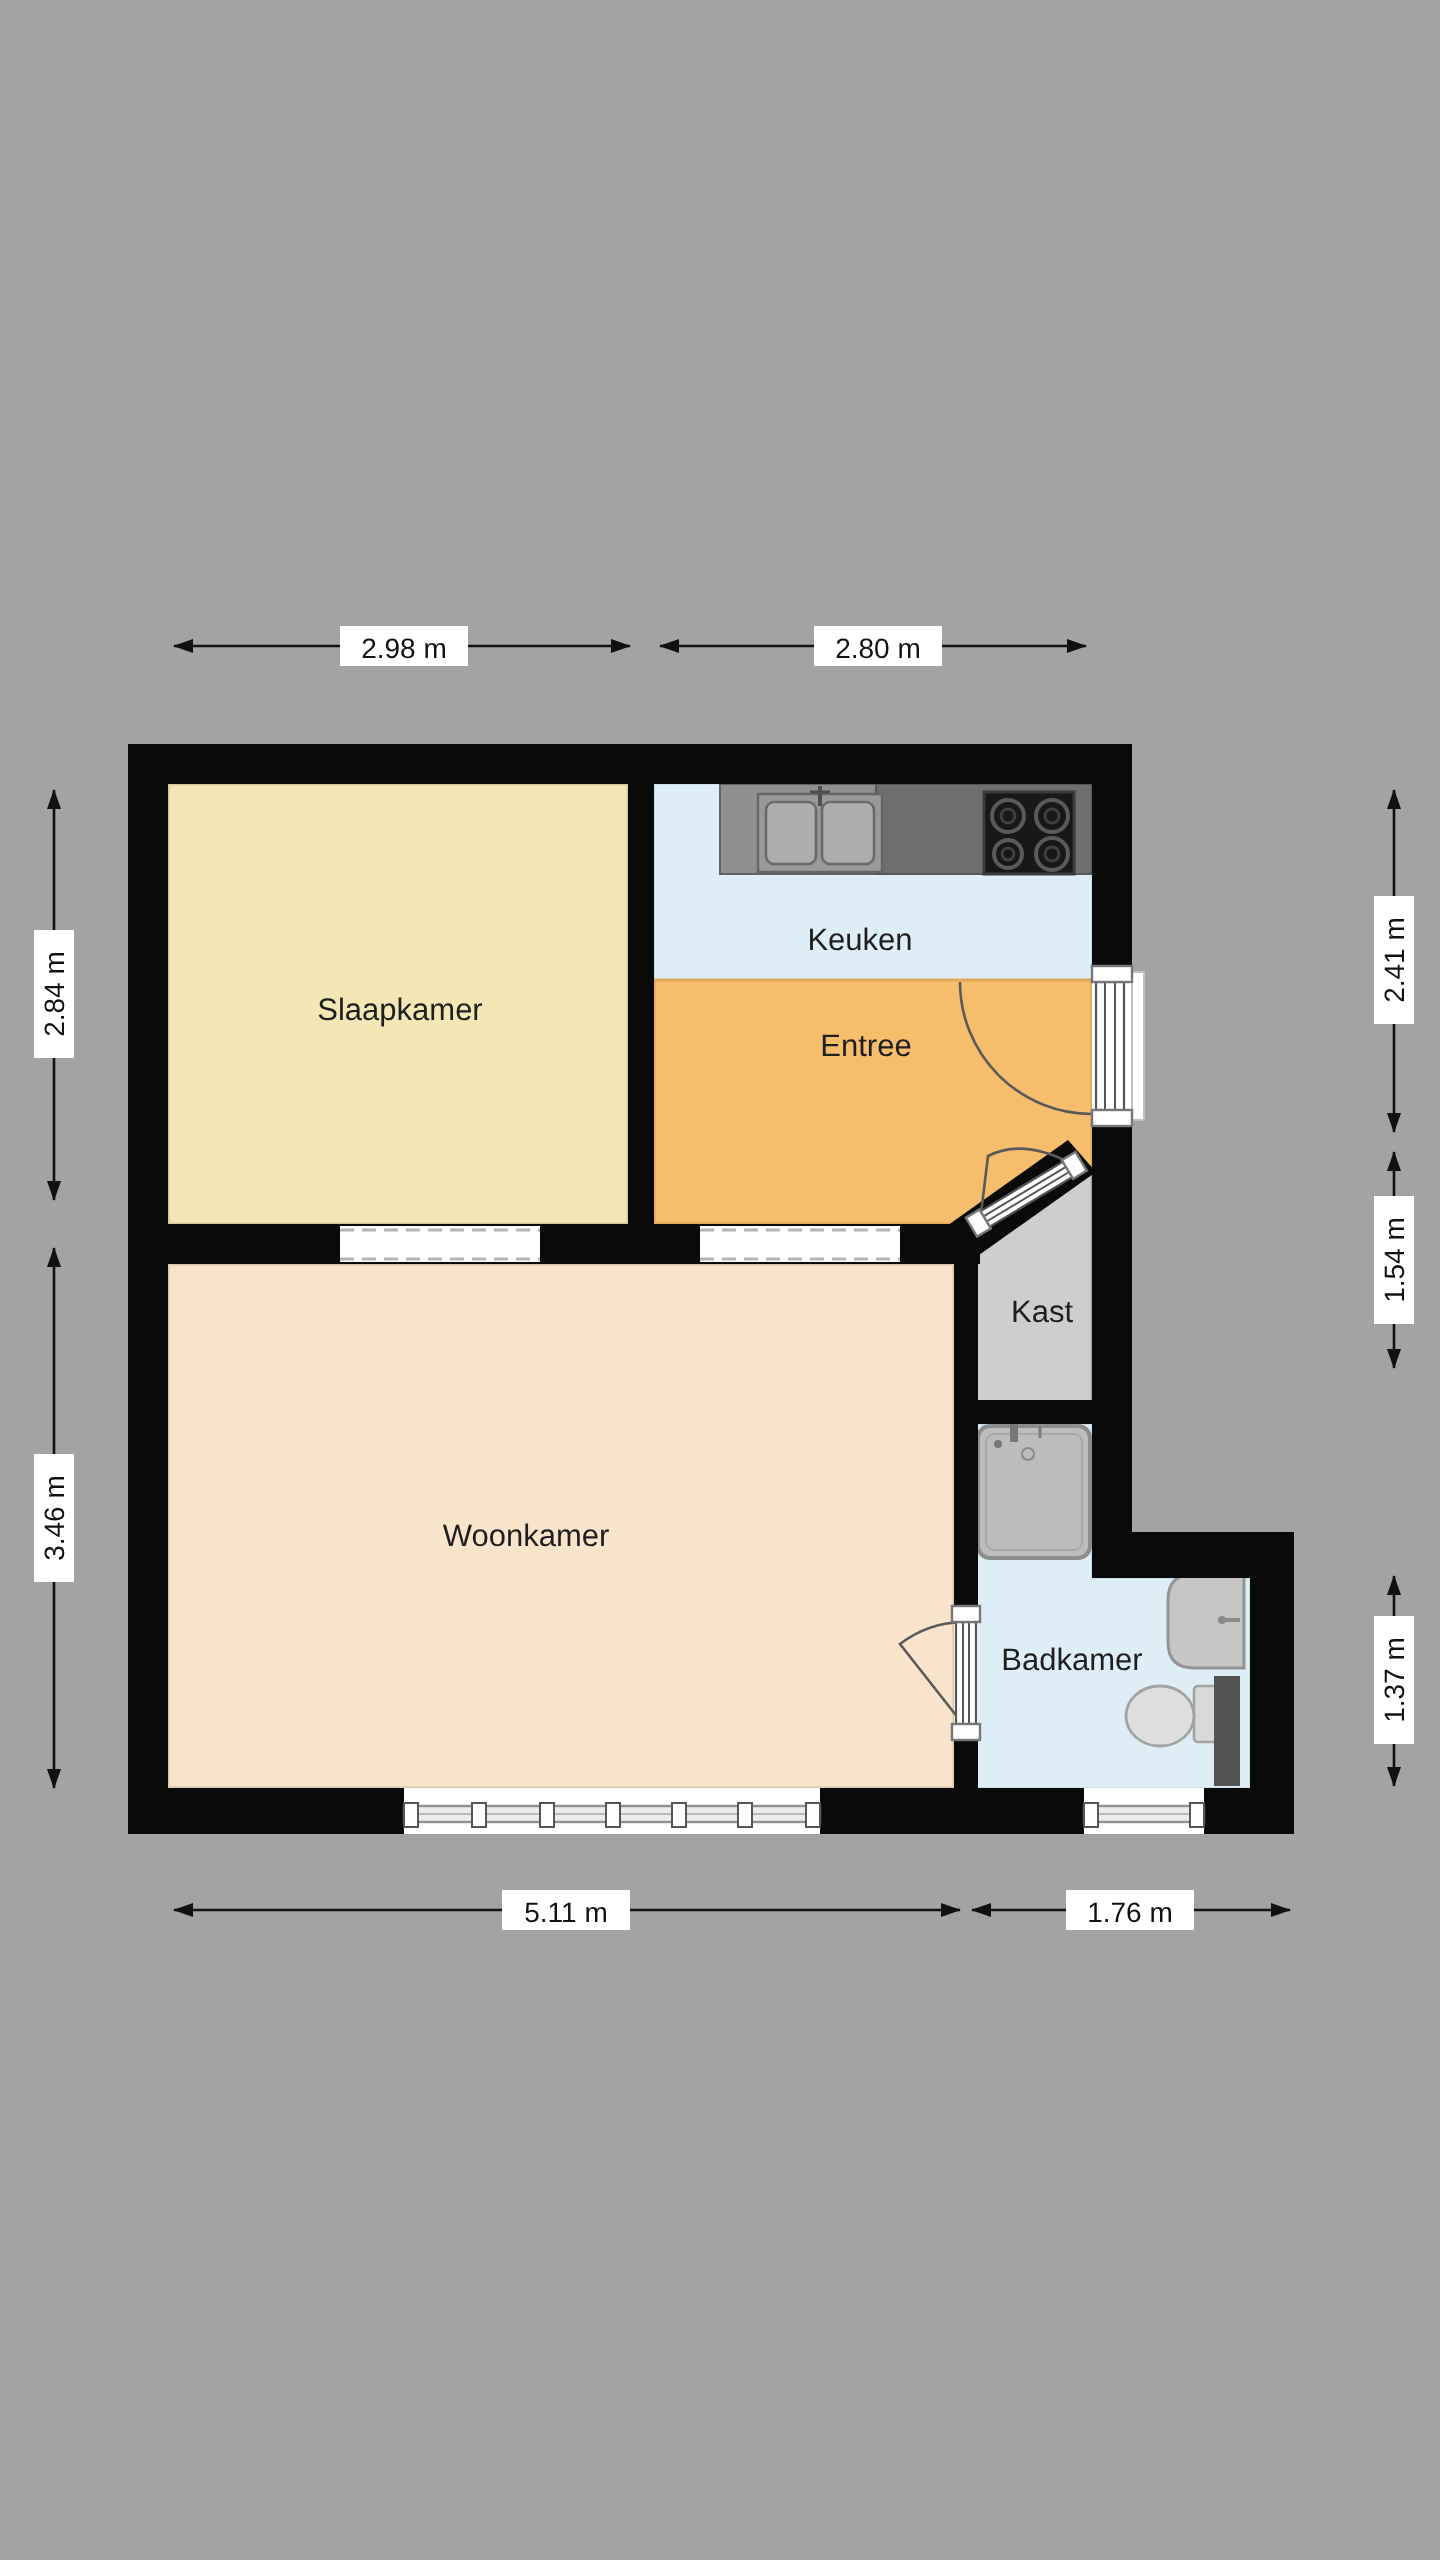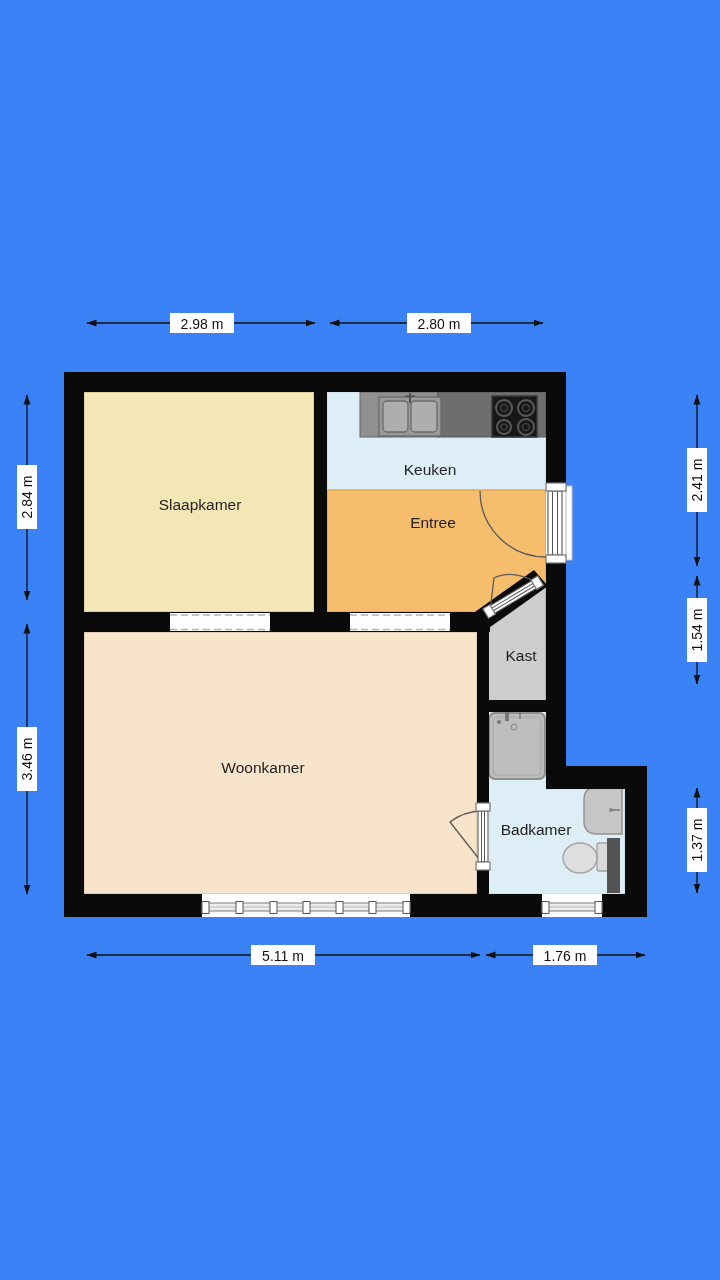--- a/index.html
+++ b/index.html
@@ -1,20 +1,20 @@
 <!DOCTYPE html>
 <html><head>
 <meta charset="utf-8">
 <style>
   html, body { margin: 0; padding: 0; background: #ffffff; }
   .page {
     position: relative;
     width: 720px;
     height: 1280px;
-    background: #3b82f6;
+    background: #a3a3a3;
     font-family: "Liberation Sans", "DejaVu Sans", sans-serif;
     overflow: hidden;
   }
   svg { position: absolute; left: 0; top: 0; }
   .dim-line { stroke: #111111; stroke-width: 1.3; }
   .dim-text { font-size: 14px; fill: #111111; }
   .room-label { font-size: 15.5px; fill: #1f1f1f; }
   .swing { fill: none; stroke: #5a5a5a; stroke-width: 1.3; }
   .leaf { fill: #ffffff; stroke: #555555; stroke-width: 1.1; }
   .leafline { stroke: #555555; stroke-width: 1; }

